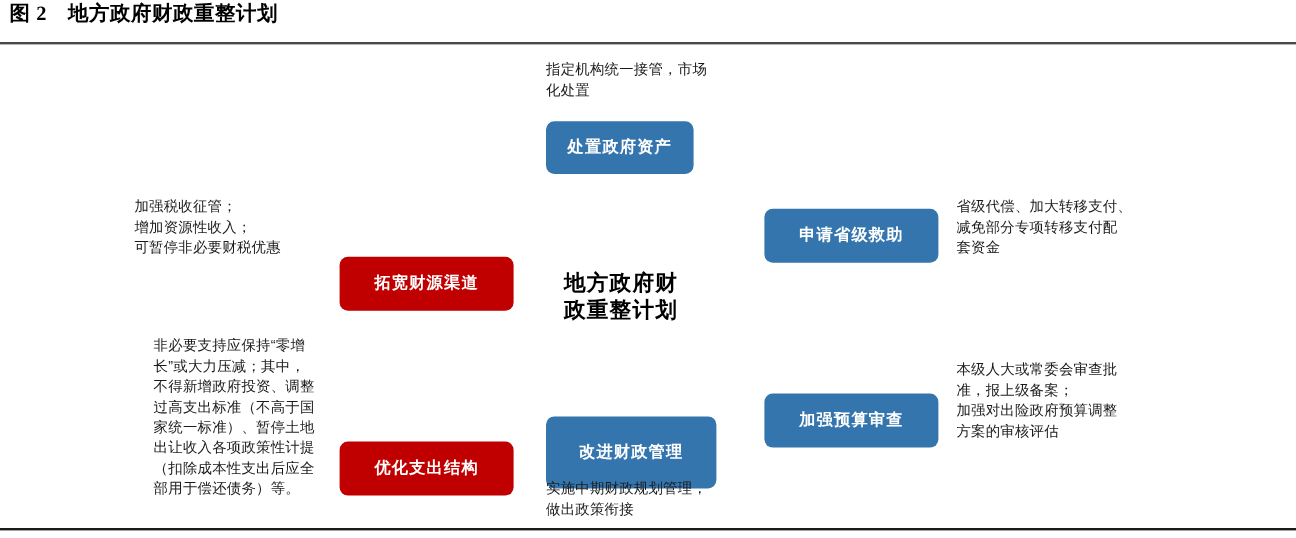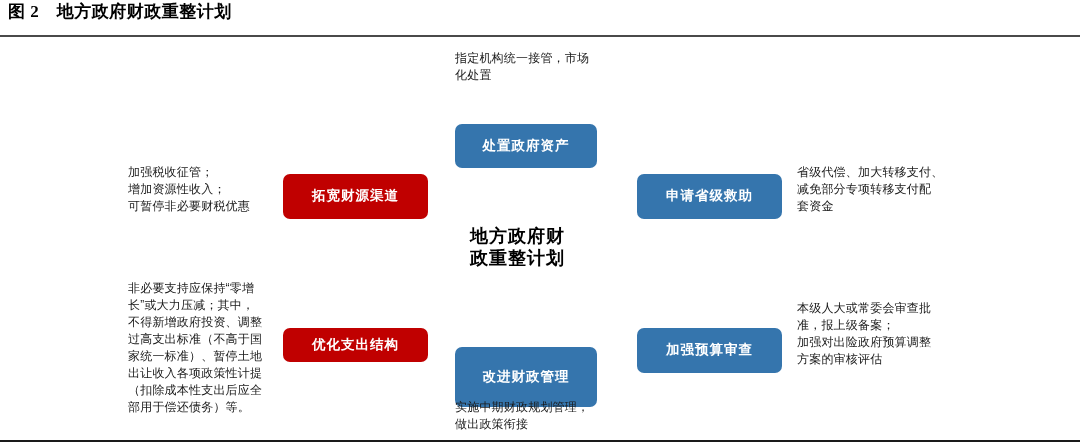--- a/index.html
+++ b/index.html
@@ -49,21 +49,21 @@
     border-radius:7px;
     color:#ffffff;
     font-weight:bold;
     font-size:13.5px;
     letter-spacing:1px;
     text-align:center;
     box-sizing:border-box;
     line-height:1.2;
   }
   .node.blue{background:#3575AD;}
-  .node.red{background:#C00000;}
+  .node.red{background:#C00000;margin-top:40px;}
 
   
   .note{
     position:absolute;
     font-size:12px;
     line-height:17px;
     color:#1a1a1a;
     letter-spacing:0.2px;
     white-space:pre-line;
     text-align:left;
@@ -75,32 +75,32 @@
     font-weight:bold;
     line-height:22px;
     color:#000000;
     letter-spacing:1px;
     white-space:pre-line;
     text-align:left;
   }
 
   
   #note-top      {left:455px;top:13px;width:170px;}
-  #box-assets    {left:455px;top:64px;width:142px;height:44px;margin-top:23px;}
+  #box-assets    {left:455px;top:64px;width:123px;height:44px;}
 
-  #note-left-top {left:128px;top:127px;width:170px;}
+  #note-left-top {left:112px;top:127px;width:170px;}
   #box-revenue   {left:283px;top:137px;width:145px;height:45px;}
 
   #box-provincial{left:637px;top:137px;width:145px;height:45px;}
   #note-right-top{left:797px;top:127px;width:170px;}
 
   #center-title  {left:470px;top:188px;width:130px;}
 
   #note-left-bot {left:128px;top:243px;width:170px;}
-  #box-expend    {left:283px;top:291px;width:145px;height:34px;}
+  #box-expend    {left:283px;top:291px;width:145px;height:45px;}
 
   #box-budget    {left:637px;top:291px;width:145px;height:45px;}
   #note-right-bot{left:797px;top:263px;width:175px;}
 
   #box-manage    {left:455px;top:310px;width:142px;height:60px;}
   #note-bottom   {left:455px;top:362px;width:175px;}
 </style>
 </head>
 <body>
 

